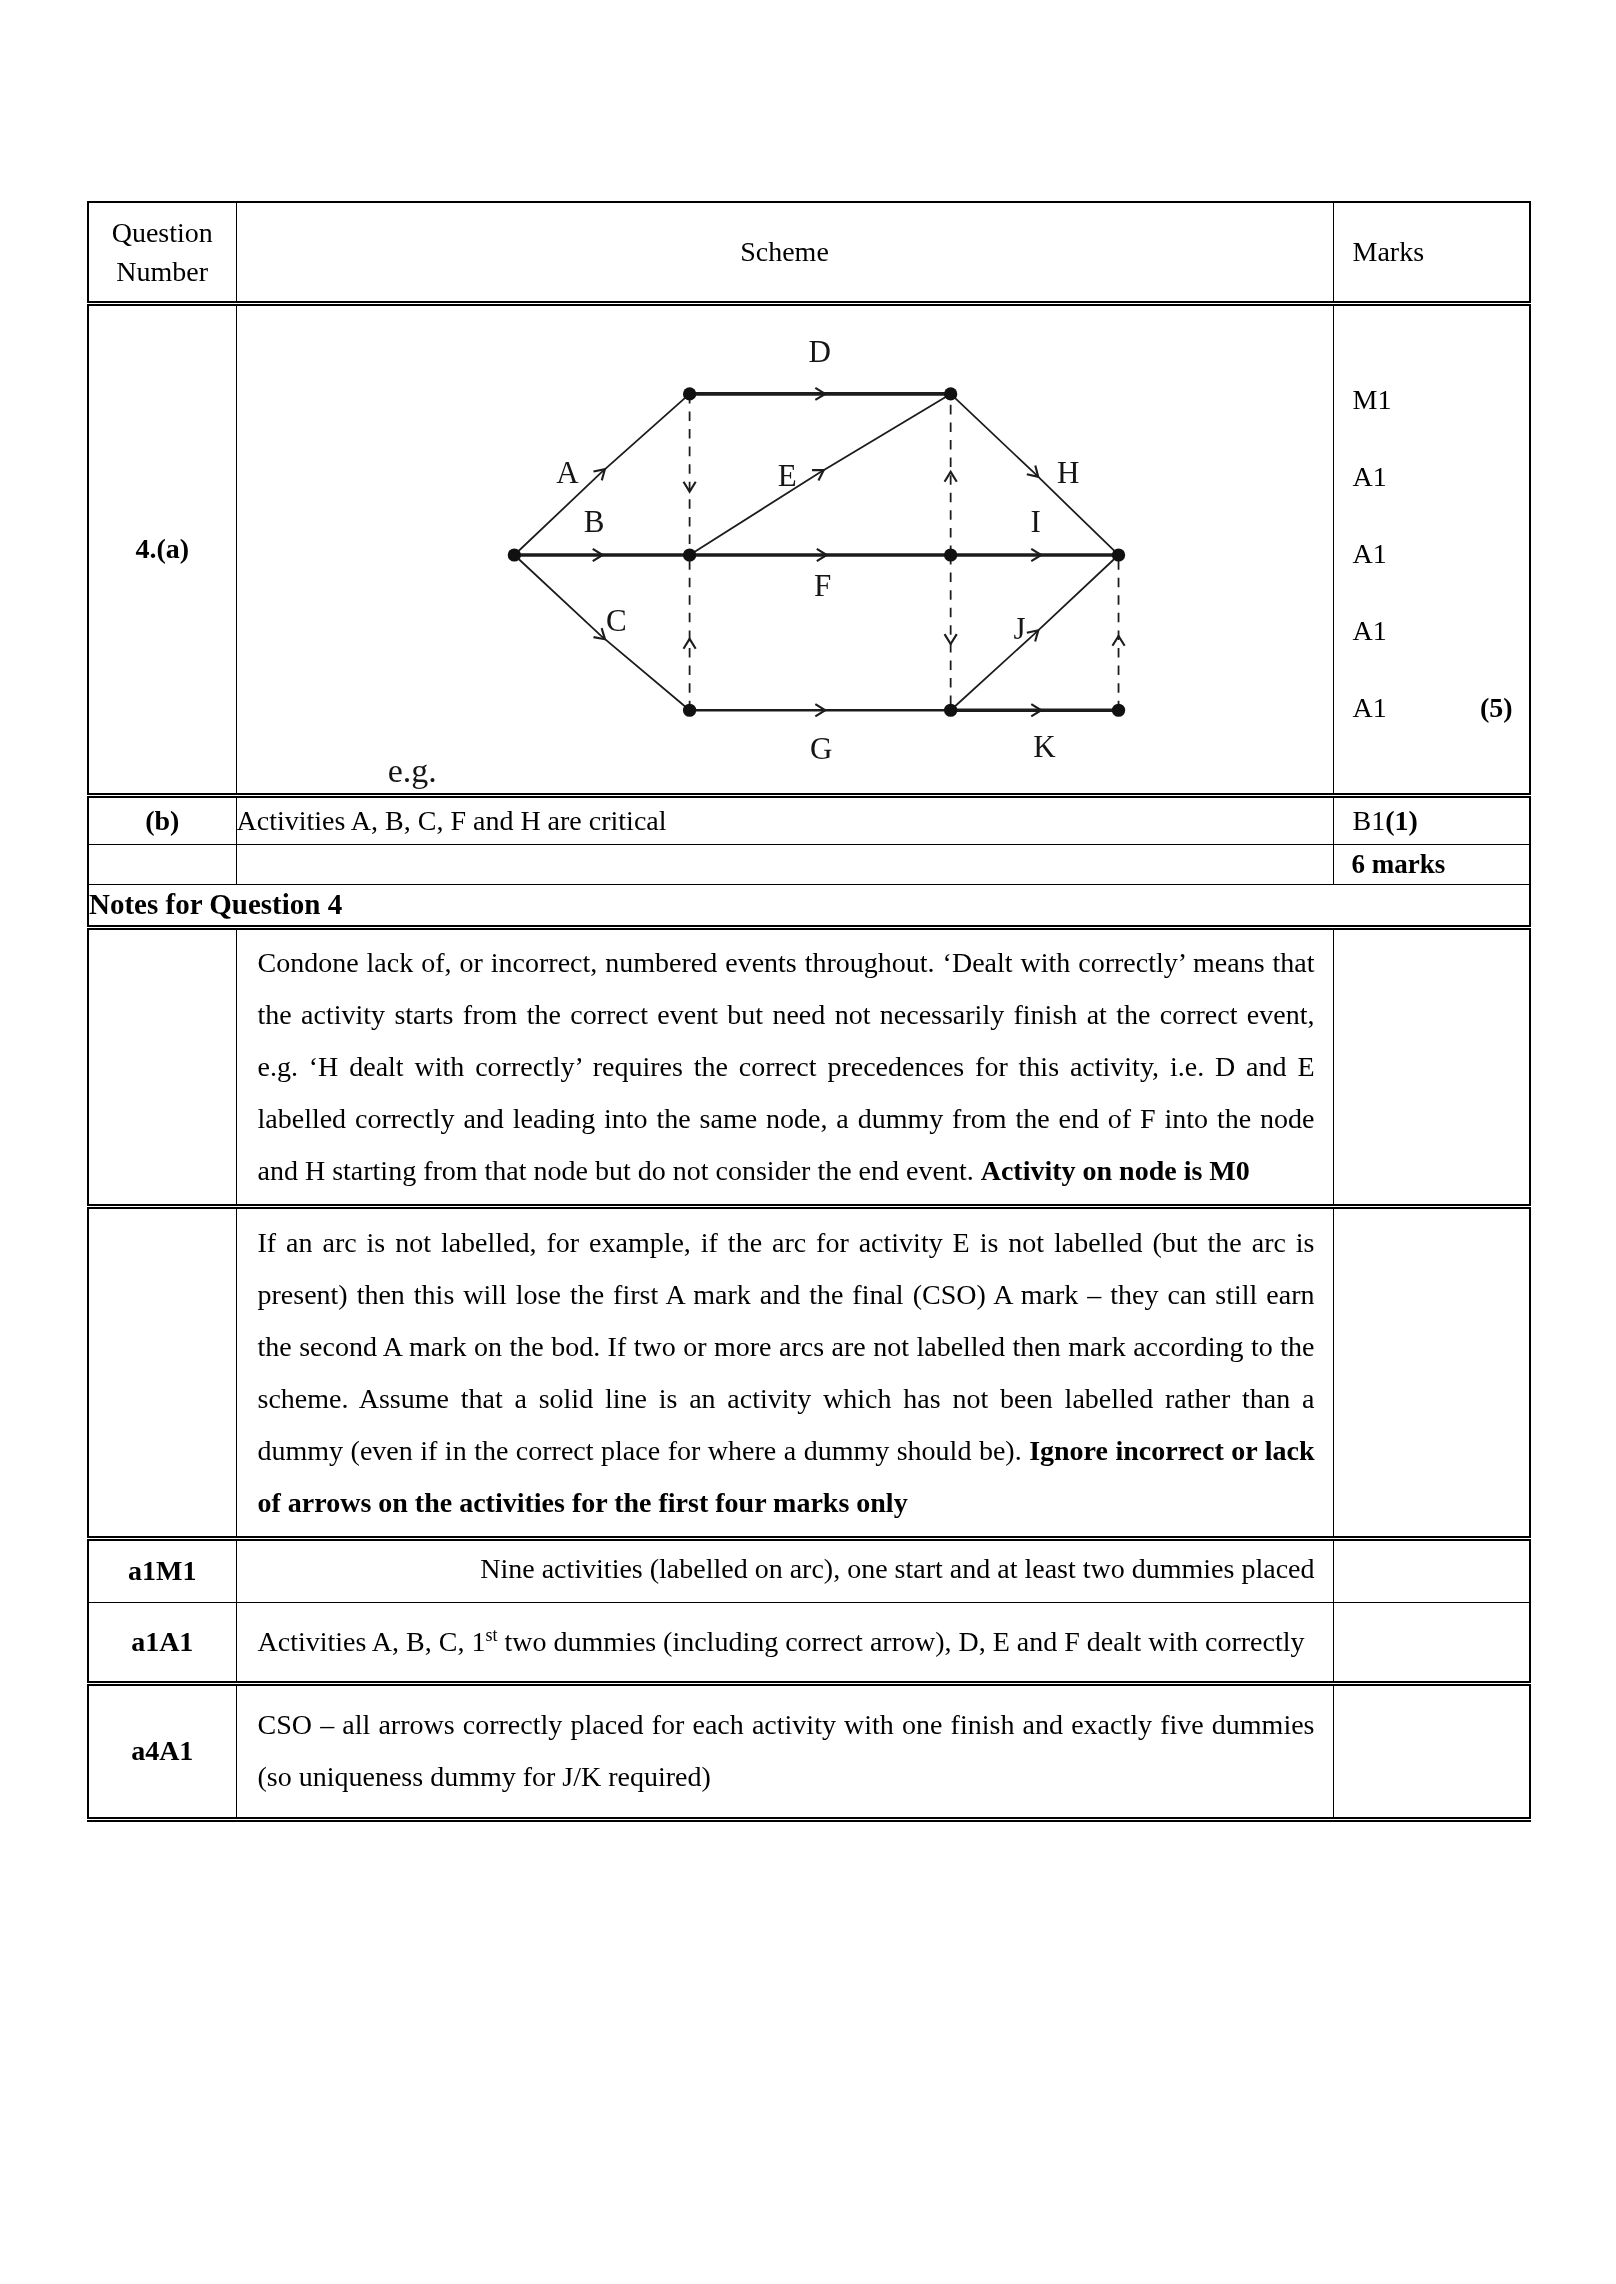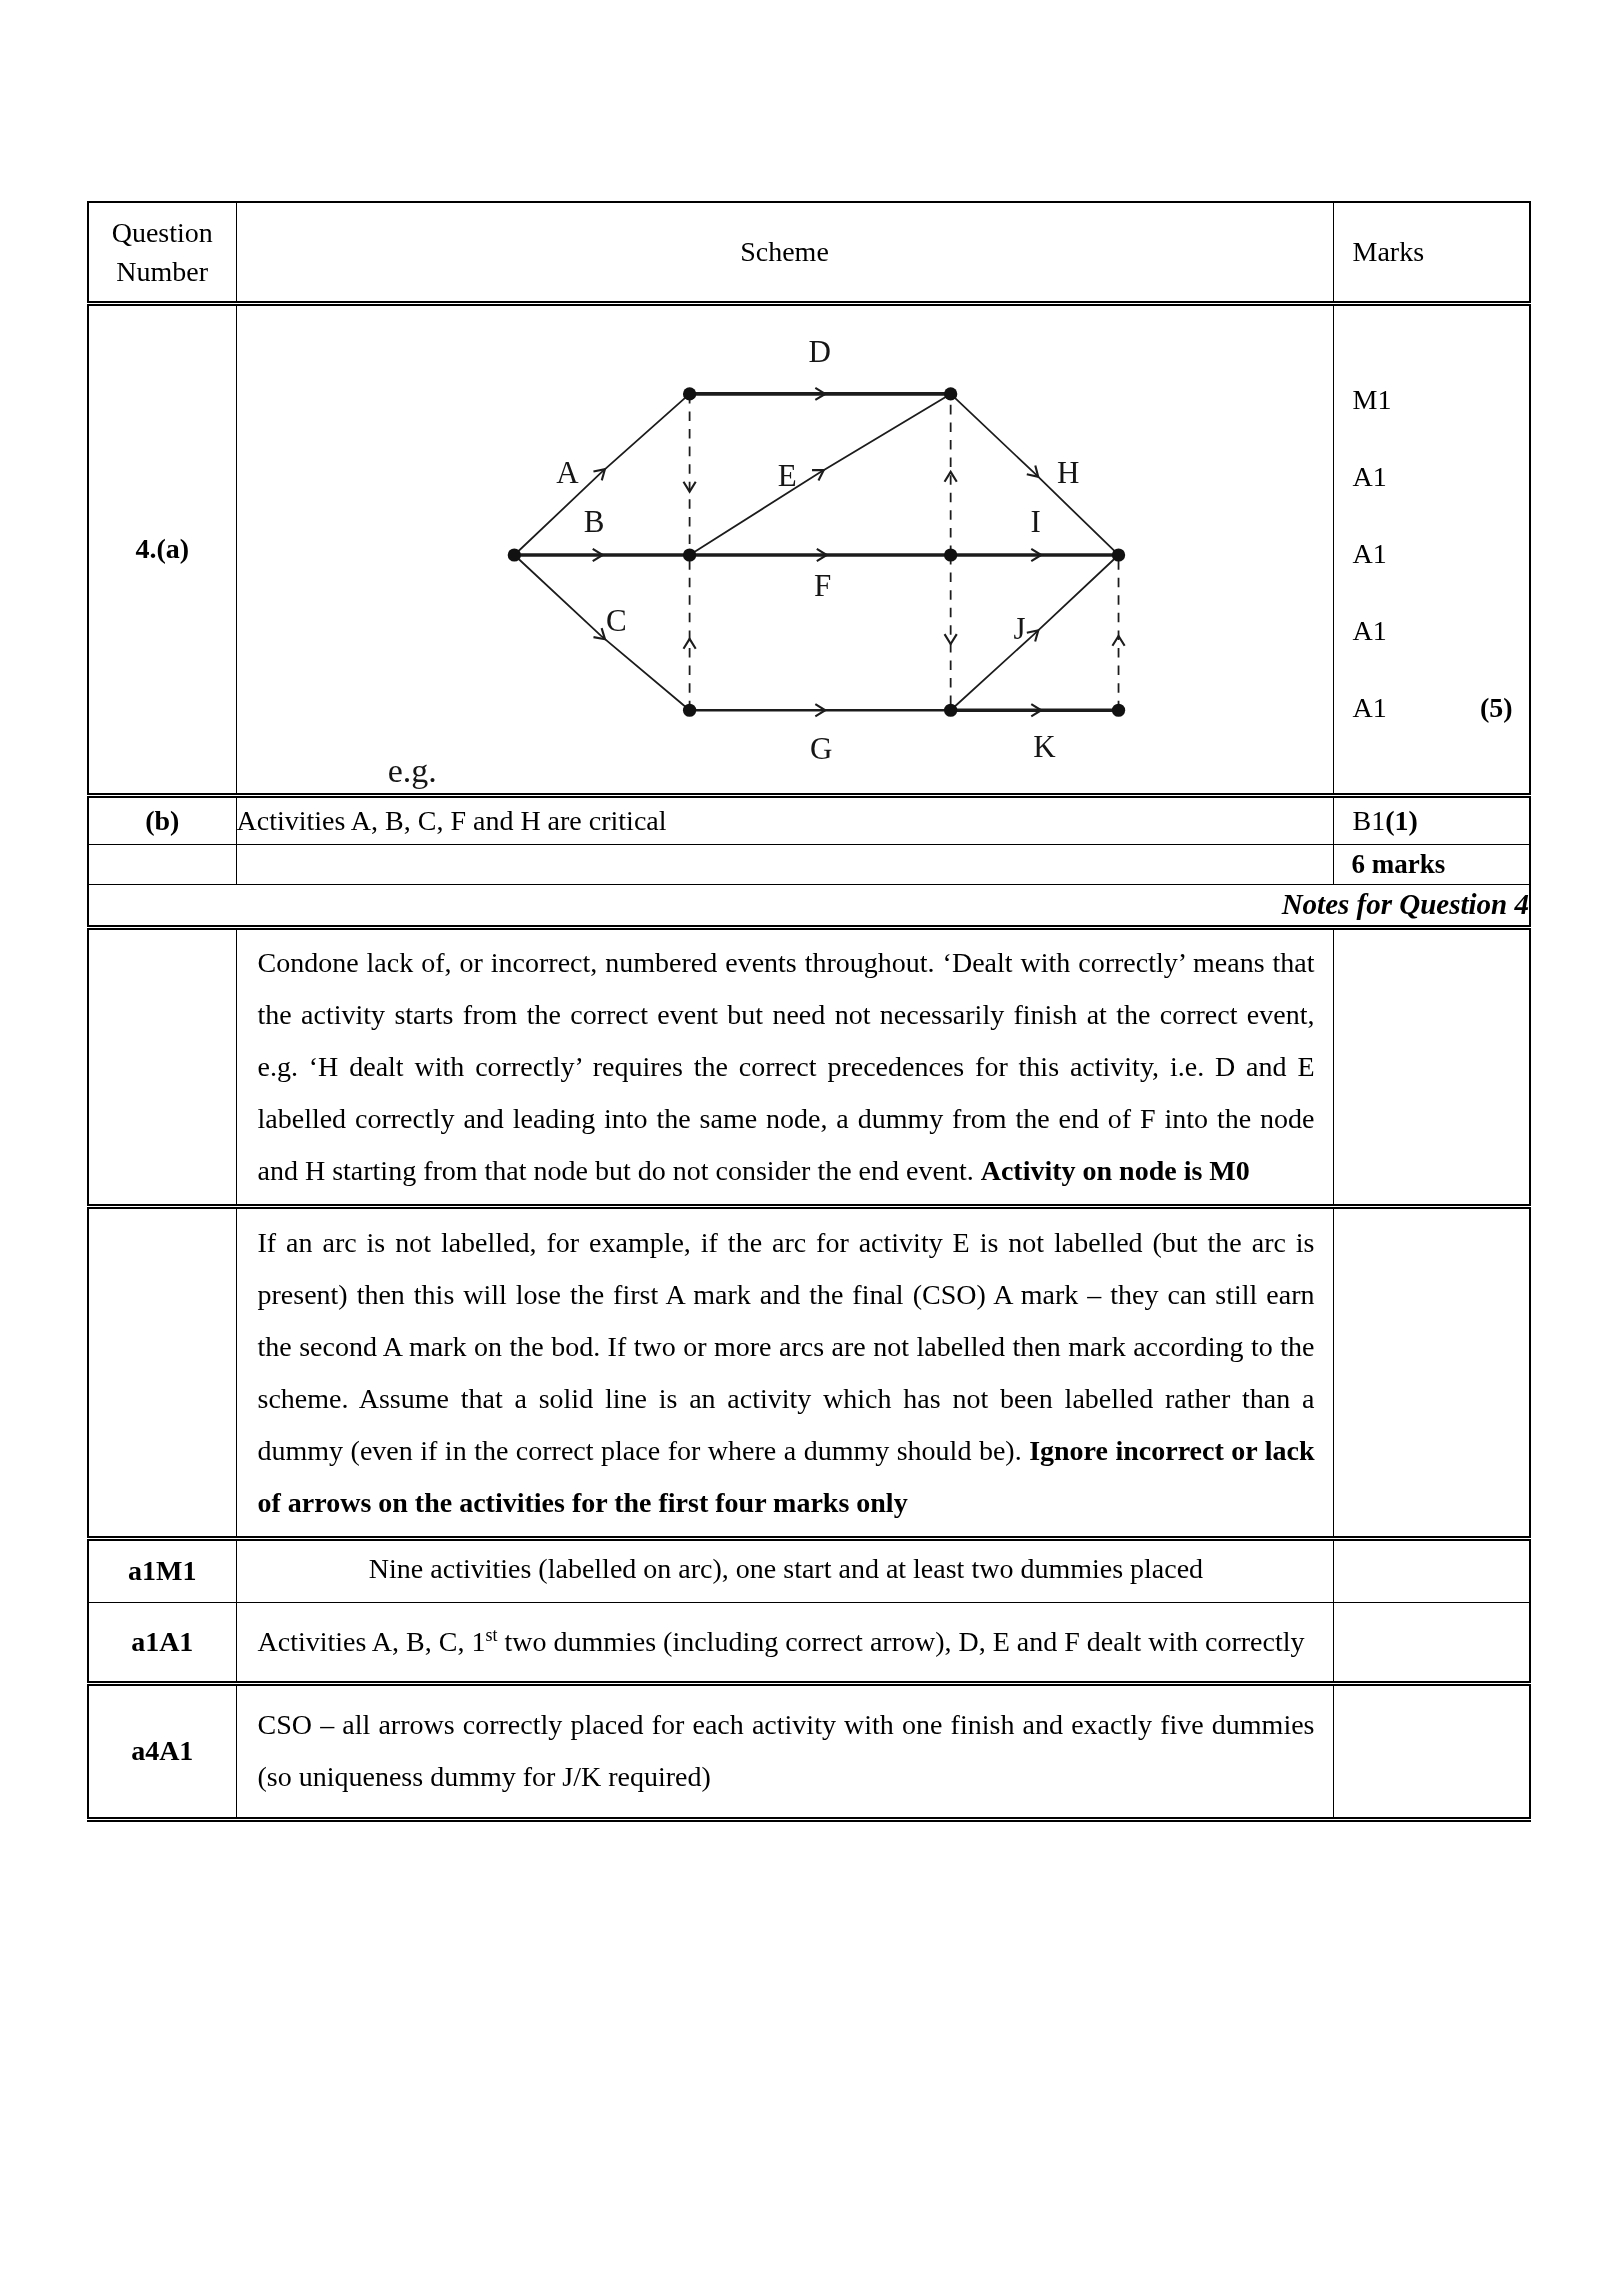--- a/index.html
+++ b/index.html
@@ -40,30 +40,30 @@
   tr.row-b > td { height:49px; vertical-align:middle; }
   .answer-cell { }
   .marks-cell-b { display:flex; align-items:center; padding:0 12px 0 19px; height:100%; border:none; }
   td.marks-td-b { vertical-align:middle; }
 
   
   tr.row-6marks > td { height:40px; vertical-align:middle;margin-left:22px; }
   .six-marks { font-weight:bold; padding-left:18px; font-size:27px; }
 
   
-  tr.notes-title-row > td { height:43px; vertical-align:middle; text-align:right; font-weight:bold; font-size:29px;font-style:italic; }
+  tr.notes-title-row > td { height:43px; vertical-align:middle; text-align:left; font-weight:bold; font-size:29px; }
 
   
   .note-text {
     font-size:28px; line-height:52px; text-align:justify;
     padding:7.4px 18px 7.4px 21px;
   }
   .note-text b { font-weight:bold; }
   tr.row-a > td.note-text { padding-top:13.3px; padding-bottom:13.3px; }
-  tr.row-a1m1 > td.note-text { padding-top:1.5px; padding-bottom:7px; text-align:center; }
+  tr.row-a1m1 > td.note-text { padding-top:1.5px; padding-bottom:7px; text-align:right; }
   sup.st { font-size:18px; vertical-align:super; line-height:0; }
 
   
   .arc, .dummy-arc { fill:none; stroke:#1c1c1c; }
   .arc-thin  { stroke-width:2.4px; }
   .arc-main  { stroke-width:4.6px; }
   .arc-heavy { stroke-width:5px; }
   .arc-med   { stroke-width:3.5px; }
   .dummy-arc { stroke-width:2.4px; stroke-dasharray:13 11; }
   .node { fill:#111; stroke:none; }

